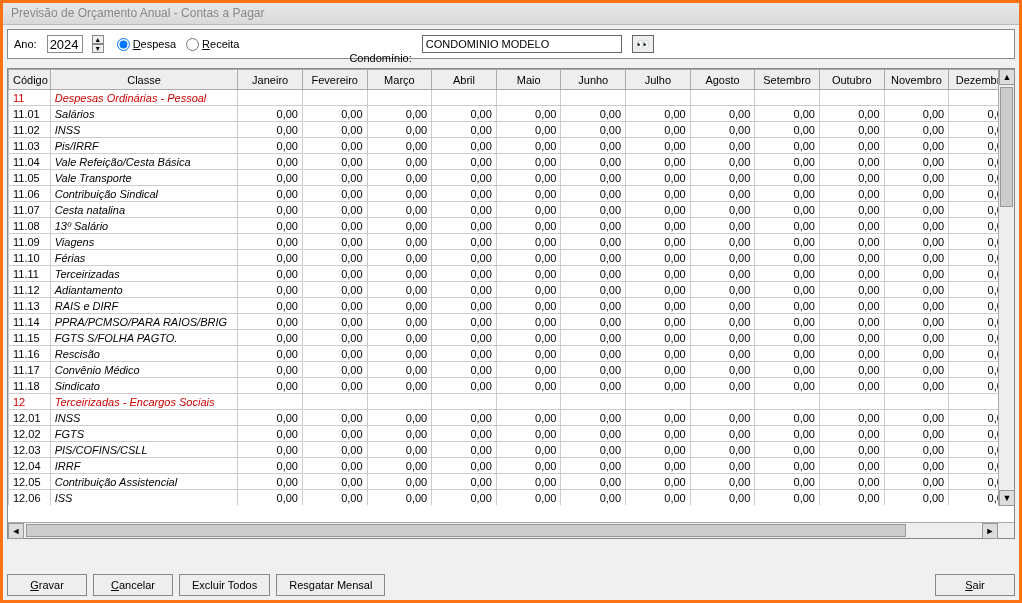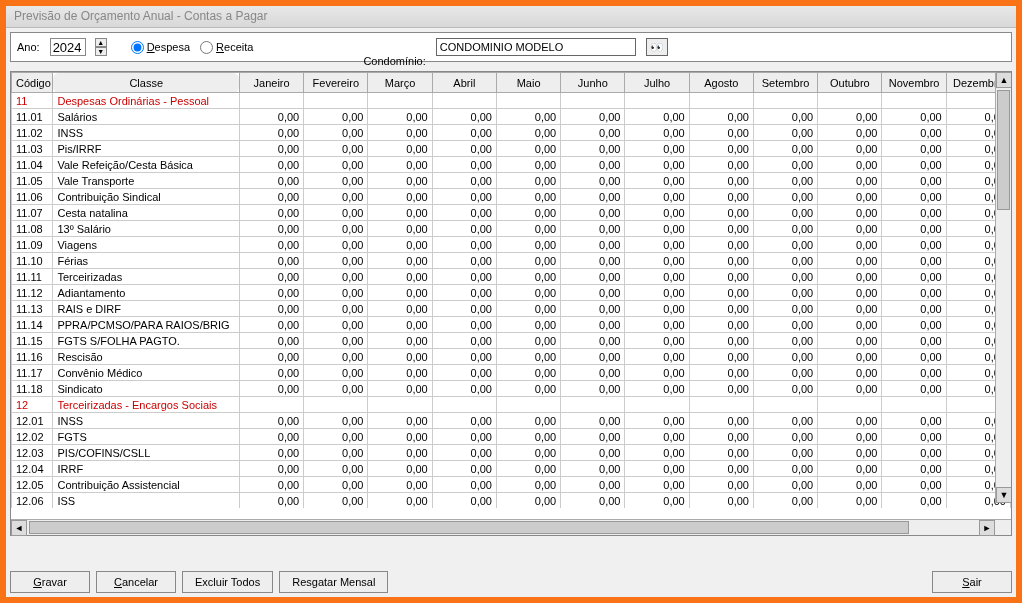--- a/index.html
+++ b/index.html
@@ -6,21 +6,21 @@
   body {
     margin: 0;
     font-family: Tahoma, Arial, sans-serif;
     font-size: 11px;
     background: #fff;
     color: #000;
   }
   .window {
     width: 1022px;
     height: 603px;
-    border: 6px solid #f97316;
+    border: 3px solid #f97316;
     background: #f0f0f0;
     display: flex;
     flex-direction: column;
   }
   .titlebar {
     height: 22px;
     background: linear-gradient(#e8e8e8, #d8d8d8);
     color: #888;
     padding: 3px 8px;
     font-size: 12px;
@@ -58,21 +58,21 @@
     background: #eee;
     font-size: 7px;
     line-height: 7px;
     text-align: center;
     cursor: pointer;
   }
   .radio-group {
     display: flex;
     align-items: center;
     gap: 10px;
-    margin-left: 14px;
+    margin-left: 3px;
   }
   .radio-group label { display: flex; align-items: center; gap: 3px; cursor:pointer; }
   .radio-group input { margin:0; }
   .cond-label { margin-left: 100px; margin-top: 28px; }
   .cond-input {
     width: 200px;
     height: 18px;
     border: 1px solid #666;
     padding: 0 3px;
     font-size: 11px;
@@ -124,21 +124,21 @@
     height: 16px;
     white-space: nowrap;
     overflow: hidden;
     text-overflow: clip;
   }
   .col-codigo { width: 40px; text-align:left; }
   .col-classe { width: 180px; text-align:left;border-radius:6px; }
   .col-month { width: 62px; text-align:right; }
   td.num { text-align: right; }
   td.codigo { text-align:left; }
-  td.classe { text-align:left; }
+  td.classe { text-align:left;font-style:italic; }
   tr.group-header td { color: #c00; }
   tr.group-header td.codigo { color:#c00; }
   .vscroll {
     position:absolute;
     right:0; top:0; bottom:16px;
     width:16px;
     background:#eee;
     border-left:1px solid #aaa;
   }
   .vscroll .arrow, .hscroll .arrow {

